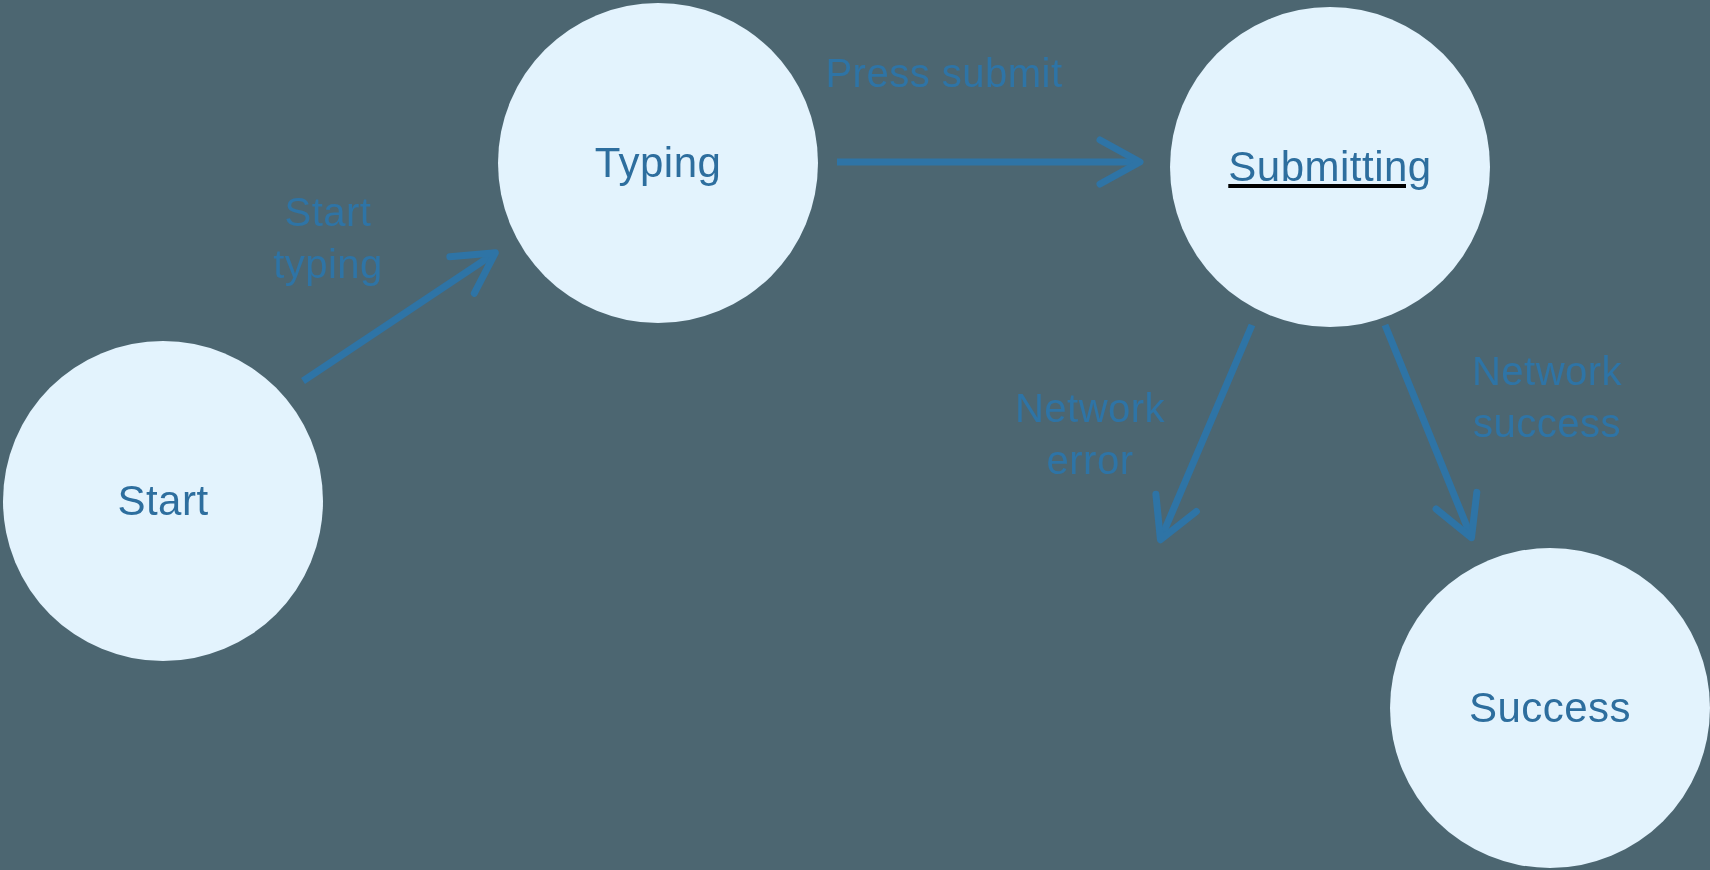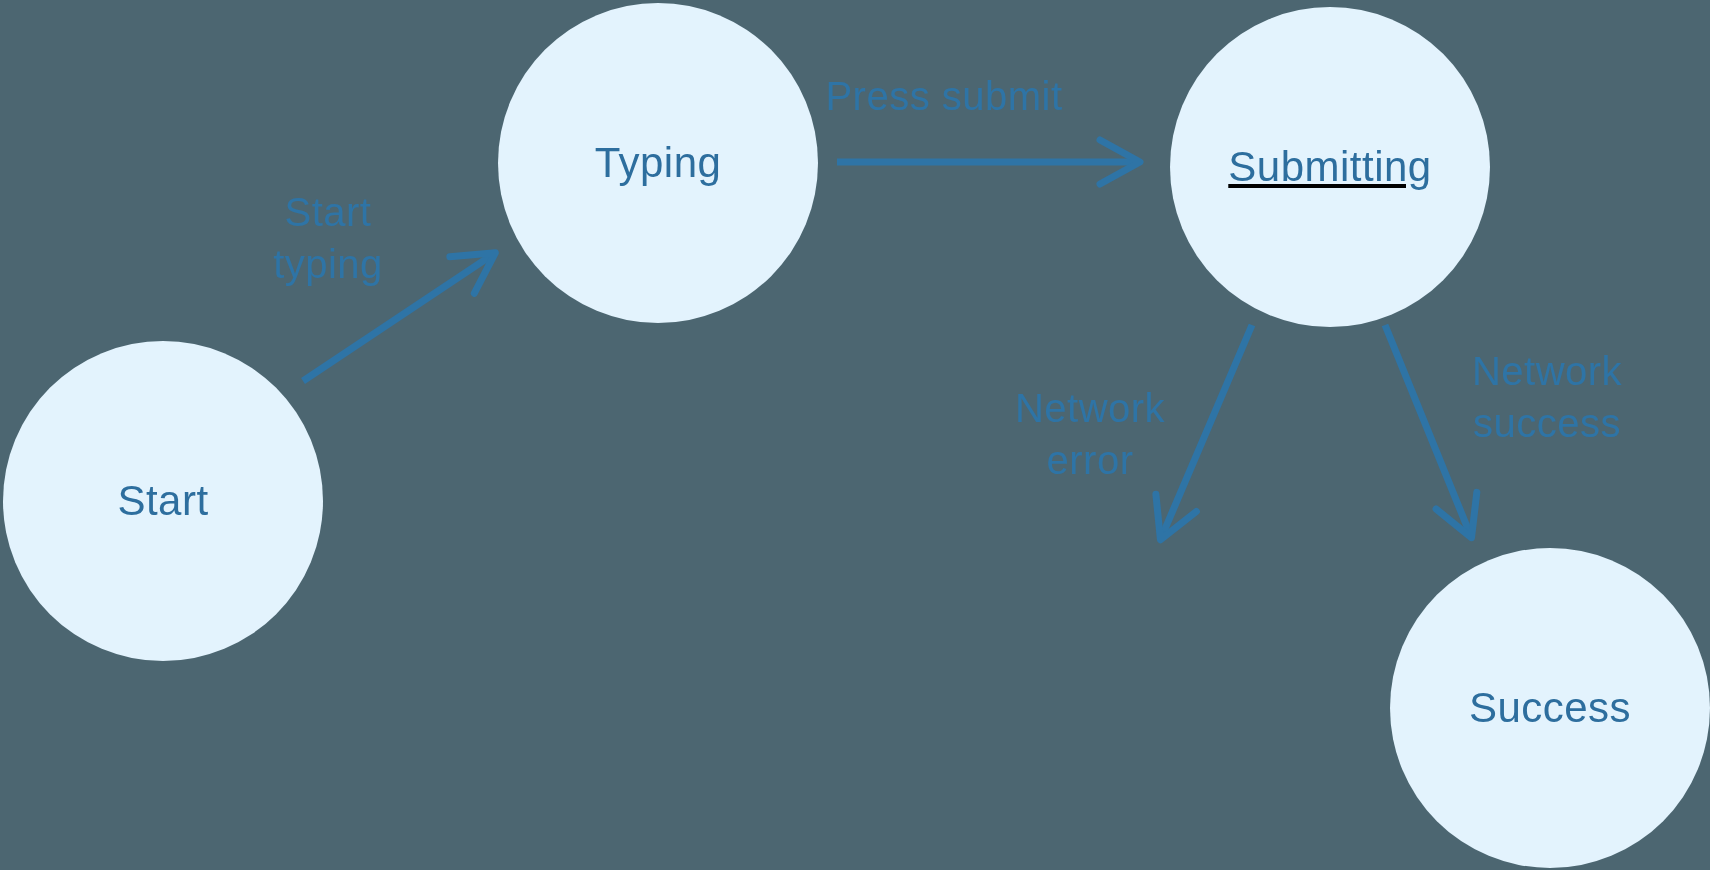--- a/index.html
+++ b/index.html
@@ -42,21 +42,21 @@
   .edge-label{
     position:absolute;
     color:var(--edge-label-color);
     font-size:40px;
     line-height:52px;
     text-align:center;
     transform:translate(-50%,-50%);
     letter-spacing:0.5px;
   }
   .el-start-typing{left:328px;top:238px;width:180px;}
-  .el-press-submit{left:944px;top:96px;white-space:nowrap;}
+  .el-press-submit{left:944px;top:73px;white-space:nowrap;}
   .el-network-error{left:1090px;top:398px;width:220px;margin-top:36px;}
   .el-network-success{left:1547px;top:397px;width:220px;text-align:center;}
 </style>
 </head>
 <body>
 
 <div class="stage">
 
   <svg class="edges" width="1710" height="870" viewBox="0 0 1710 870" xmlns="http://www.w3.org/2000/svg">
     <defs>

